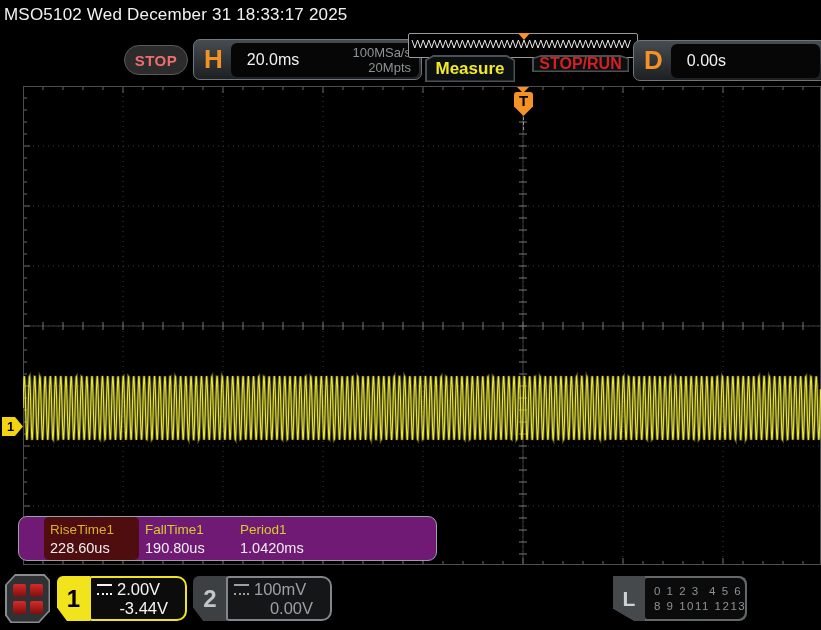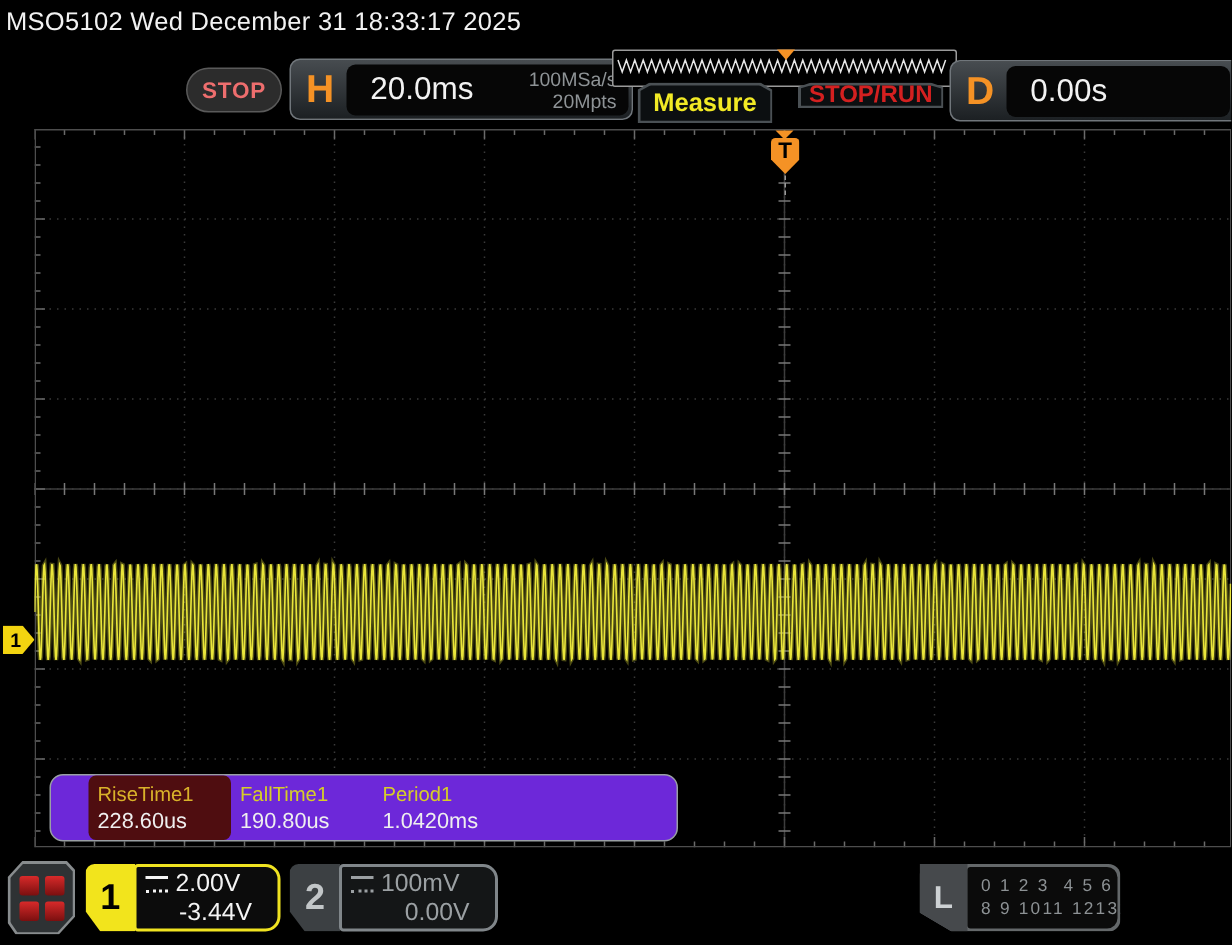--- a/index.html
+++ b/index.html
@@ -10,21 +10,21 @@
   
   .brand{position:absolute;left:8px;top:38px;color:#f5e400;font-family:"Liberation Serif",serif;
          font-weight:bold;font-size:36px;letter-spacing:1px;}
   .stop-badge{position:absolute;left:124px;top:45px;width:62px;height:28px;background:#2c2c2c;
               border:1px solid #5a5a5a;border-radius:15px;display:flex;align-items:center;justify-content:center;
               color:#ee6e6e;font-weight:bold;font-size:15px;letter-spacing:.5px;}
   .hd-panel{position:absolute;background:linear-gradient(#474c50,#1c2023);border:1px solid #70767b;
             border-radius:7px;display:flex;align-items:center;}
   .hd-letter{color:#f59225;font-weight:bold;font-size:26px;margin:0 8px 0 10px;}
   .hd-inner{background:#060606;border-radius:6px;height:34px;display:flex;align-items:center;flex:1;margin-right:2px;}
-  .tb-value{color:#f2f2f2;font-size:21px;margin-left:16px;white-space:nowrap;}
+  .tb-value{color:#f2f2f2;font-size:16px;margin-left:16px;white-space:nowrap;}
   .sr-block{margin-left:auto;margin-right:8px;text-align:right;color:#8e9396;font-size:13px;line-height:15px;white-space:nowrap;}
   .key-btn{position:absolute;clip-path:polygon(9% 0,91% 0,100% 18%,100% 100%,0 100%,0 18%);background:#4a5054;}
   .key-btn .inner{position:absolute;inset:1.5px;clip-path:polygon(9% 0,91% 0,100% 18%,100% 100%,0 100%,0 18%);
                   background:#0c0f11;display:flex;align-items:center;justify-content:center;font-weight:bold;}
   .overview{position:absolute;left:408px;top:33px;width:228px;height:23px;background:#000;
             border:1px solid #9a9a9a;border-radius:2px;}
   .ov-marker{position:absolute;left:109px;top:-1px;width:0;height:0;border-left:6px solid transparent;
              border-right:6px solid transparent;border-top:7px solid #f59225;}
   
   .grat{position:absolute;left:23px;top:86px;width:798px;height:479px;}
@@ -37,21 +37,21 @@
   .trig-chev{position:absolute;left:517px;top:87px;width:0;height:0;border-left:6px solid transparent;
              border-right:6px solid transparent;border-top:6px solid #f59225;}
   .trig-badge{position:absolute;left:514px;top:92px;width:19px;height:24px;background:#f59225;
               clip-path:polygon(0 0,100% 0,100% 60%,50% 100%,0 60%);display:flex;align-items:flex-start;
               justify-content:center;color:#000;font-weight:bold;font-size:15px;border-radius:3px;}
   .trig-stem{position:absolute;left:523px;top:117px;height:13px;border-left:1px dashed #9a9a9a;}
   .ch1-marker{position:absolute;left:2px;top:417px;width:21px;height:19px;background:#f2d410;
               clip-path:polygon(0 0,62% 0,100% 50%,62% 100%,0 100%);color:#000;font-weight:bold;font-size:13px;
               display:flex;align-items:center;justify-content:center;padding-right:4px;box-sizing:border-box;}
   
-  .meas-panel{position:absolute;left:33px;top:516px;width:419px;height:45px;background:#6d28d9;
+  .meas-panel{position:absolute;left:18px;top:516px;width:419px;height:45px;background:#701a75;
               border:1px solid #9aa0a4;border-radius:9px;display:flex;align-items:stretch;padding-left:25px;box-sizing:border-box;}
   .meas-item{width:95px;padding:5px 0 0 6px;box-sizing:border-box;border-radius:5px;}
   .meas-item.selected{background:#4f0d10;}
   .meas-name{color:#d6ce28;font-size:13.5px;}
   .meas-item.selected .meas-name{color:#d9b22a;}
   .meas-value{color:#efefef;font-size:14.5px;margin-top:3px;}
   
   .menu-btn{position:absolute;left:5px;top:574px;width:45px;height:49px;background:#888c8e;
             clip-path:polygon(22% 0,88% 0,100% 12%,100% 76%,76% 100%,12% 100%,0 84%,0 22%);}
   .menu-btn .inner{position:absolute;inset:1.5px;background:#2e3234;

